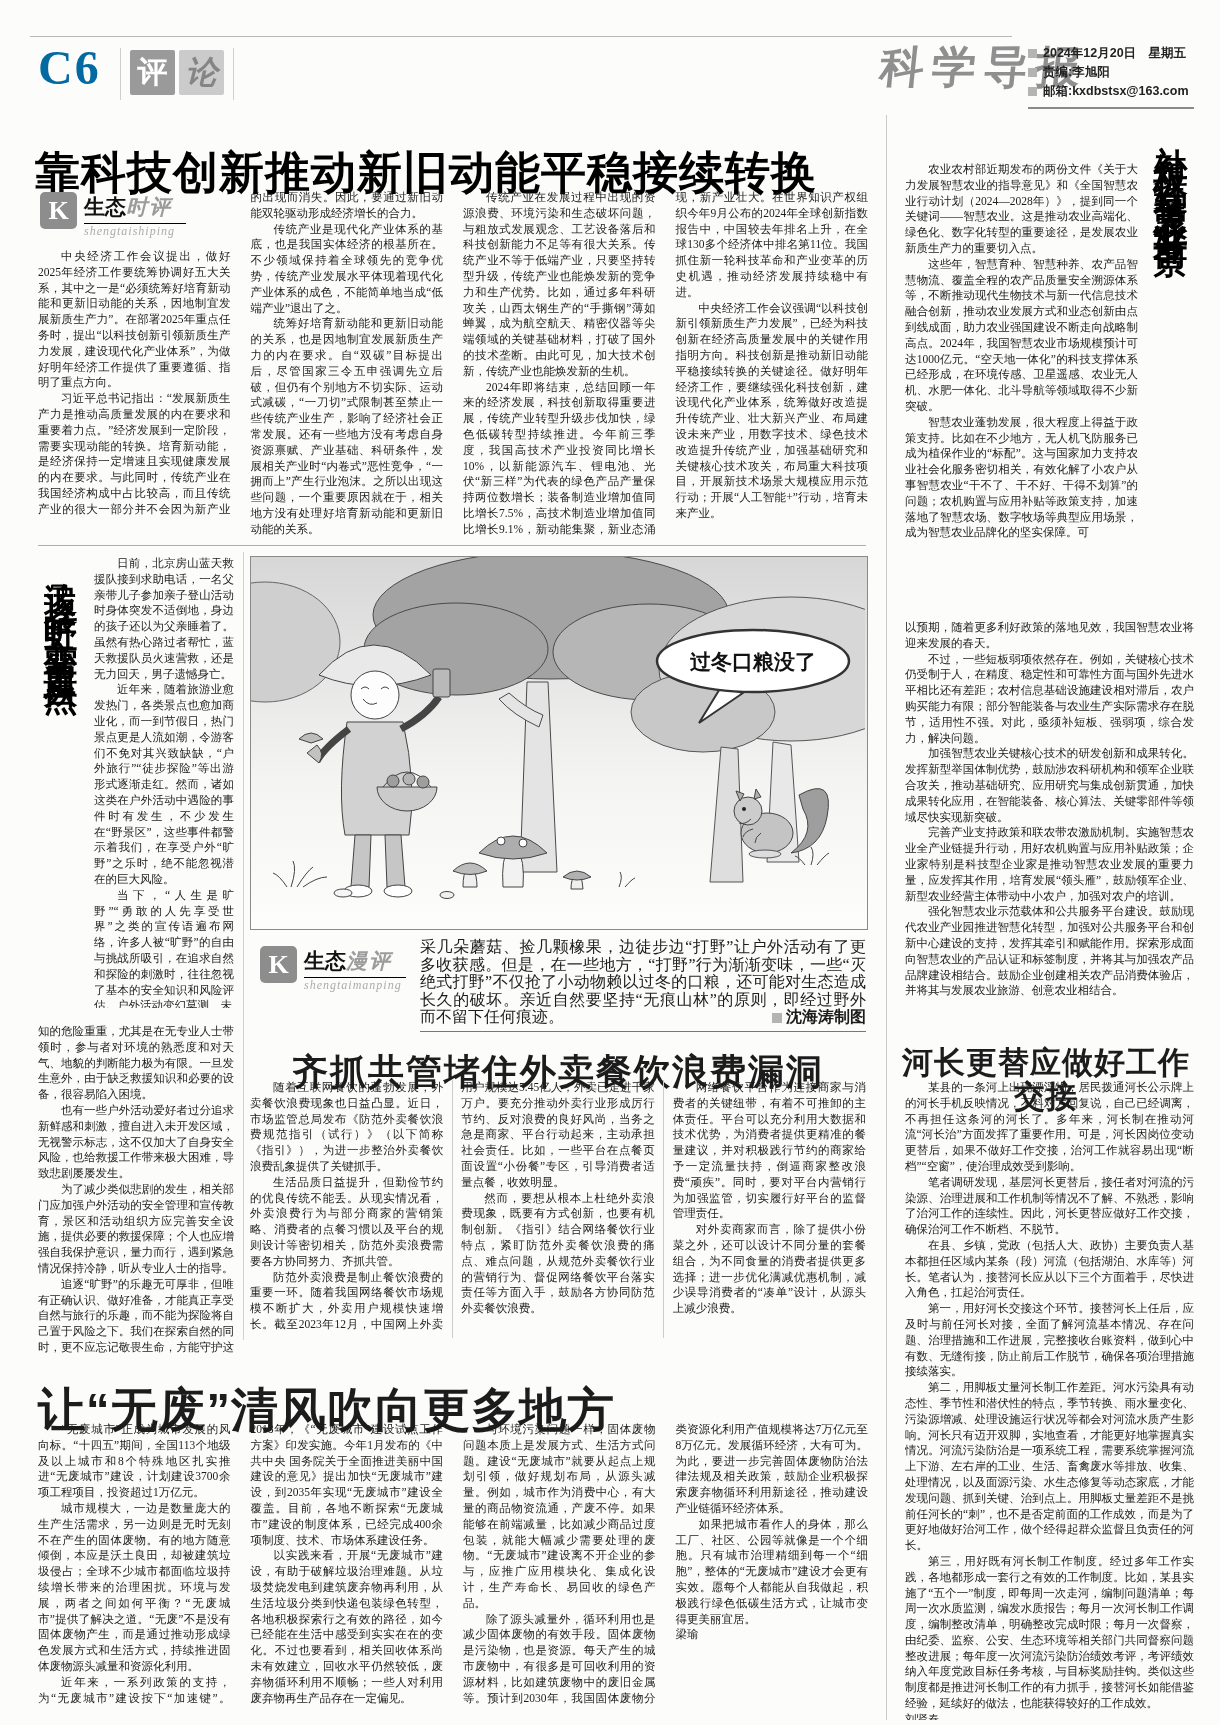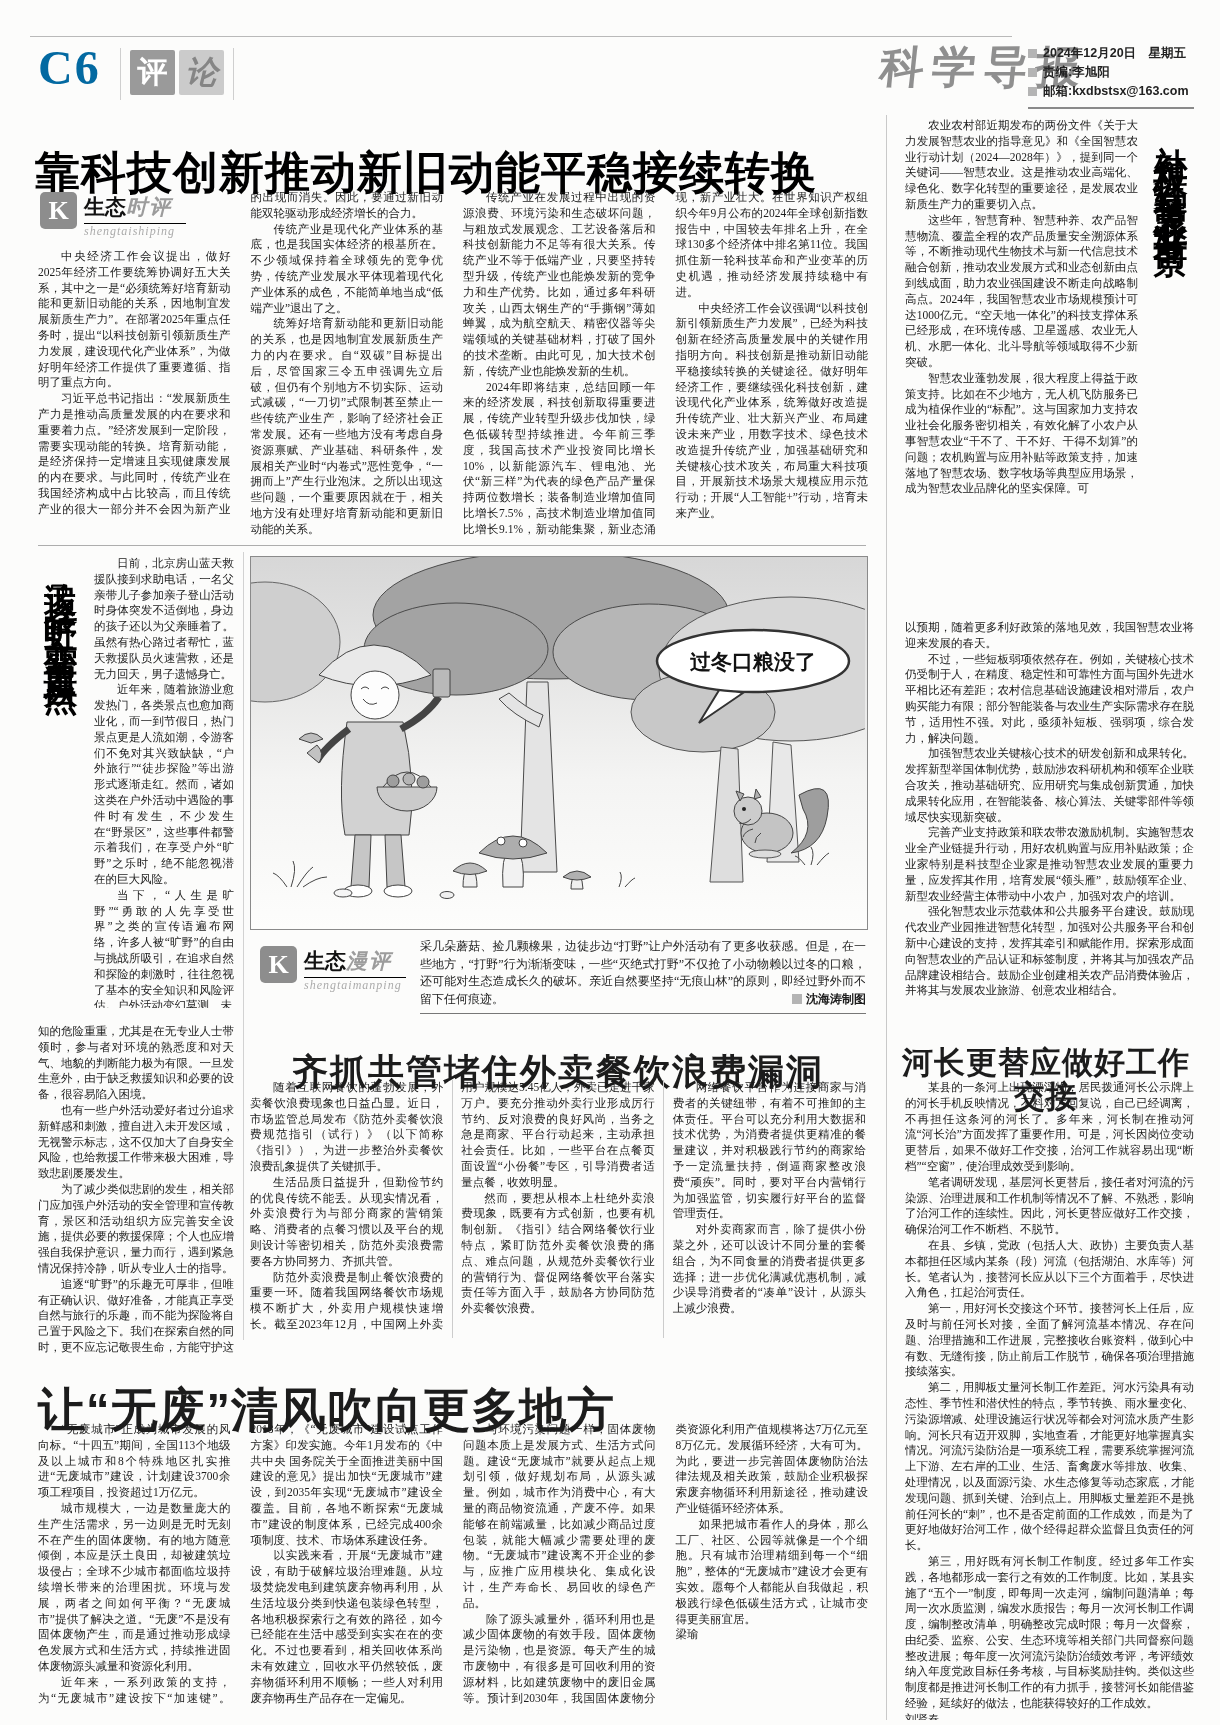--- a/index.html
+++ b/index.html
@@ -52,30 +52,30 @@
   .main-cols{left:38px;top:190px;width:830px;height:350px;column-count:4;column-gap:20px;}
   .zhui{left:38px;top:556px;width:196px;}
   .zhui-upper{display:flex;gap:10px;height:452px;overflow:hidden;}
   .zhui-upper .vtitle{flex:0 0 44px;}
   .zhui-upper .txt{flex:1;}
   .zhui-lower{height:330px;margin-top:16px;}
   .cartoon{left:250px;top:556px;width:616px;height:372px;border:1px solid #8a8a8a;
            background:linear-gradient(#d7d7d7,#f4f4f3 60%,#fdfdfc);}
   .caprow{left:250px;top:938px;width:616px;display:flex;gap:14px;align-items:flex-start;}
   .caprow .badge{margin:8px 0 0 10px;}
-  .caption{flex:1;font-size:12px;line-height:17.5px;text-align:justify;
+  .caption{flex:1;font-size:16px;line-height:17.5px;text-align:justify;
            border-bottom:1px solid #777;padding-bottom:5px;}
   .credit{white-space:nowrap;float:right;font-weight:700;}
   .credit .sq{width:10px;height:10px;margin-right:4px;position:relative;top:1px;}
   .waimai-cols{left:250px;top:1080px;width:616px;height:258px;column-count:3;column-gap:18px;
                column-rule:1px solid #cccccc;}
   .wufei-cols{left:38px;top:1422px;width:830px;height:300px;column-count:4;column-gap:20px;}
   .agri{left:905px;top:118px;width:289px;}
   .agri-upper{display:flex;gap:10px;height:500px;overflow:hidden;}
-  .agri-upper .txt{flex:1;}
+  .agri-upper .txt{flex:1;margin-top:44px;}
   .agri-upper .vtitle{flex:0 0 46px;}
   .agri-lower{height:378px;margin-top:2px;}
   .river-body{left:905px;top:1080px;width:289px;height:640px;}
 </style>
 </head>
 <body>
 
 <div class="paper">
 
   <div class="abs topline"></div>

